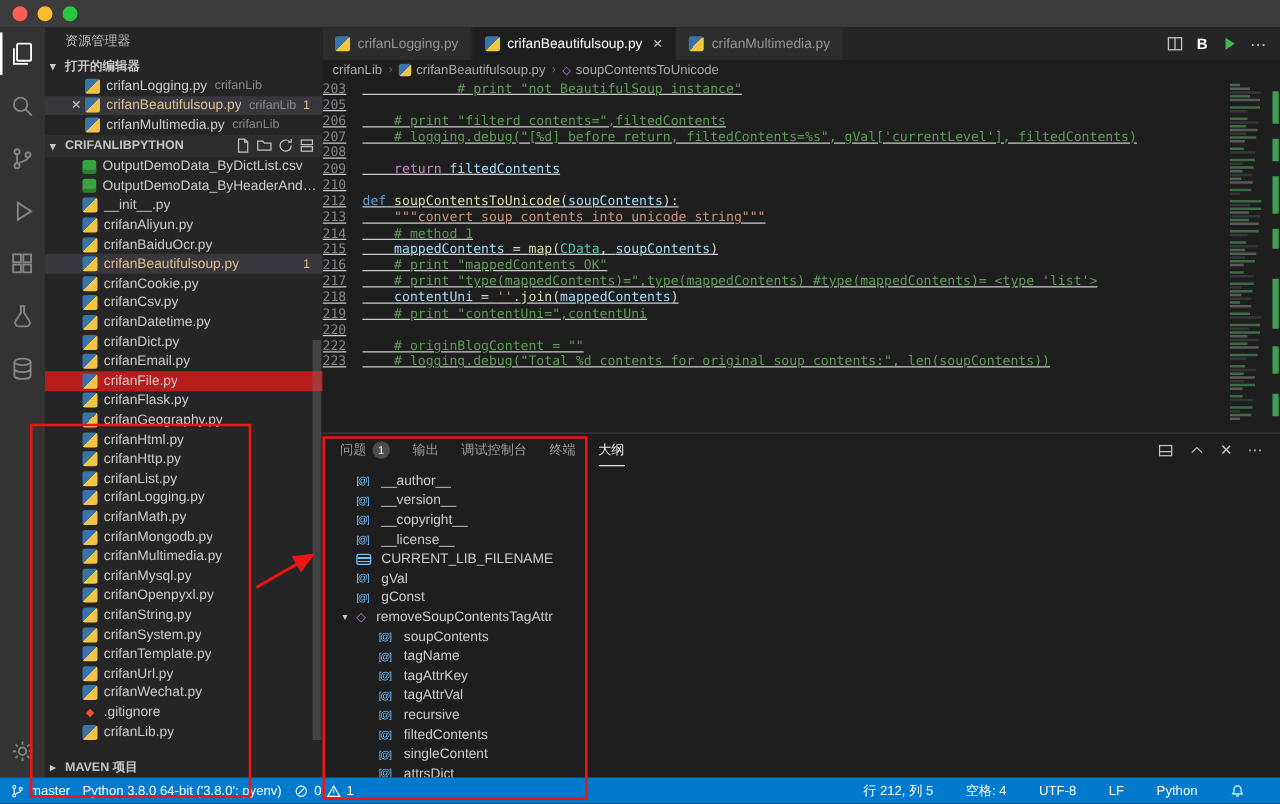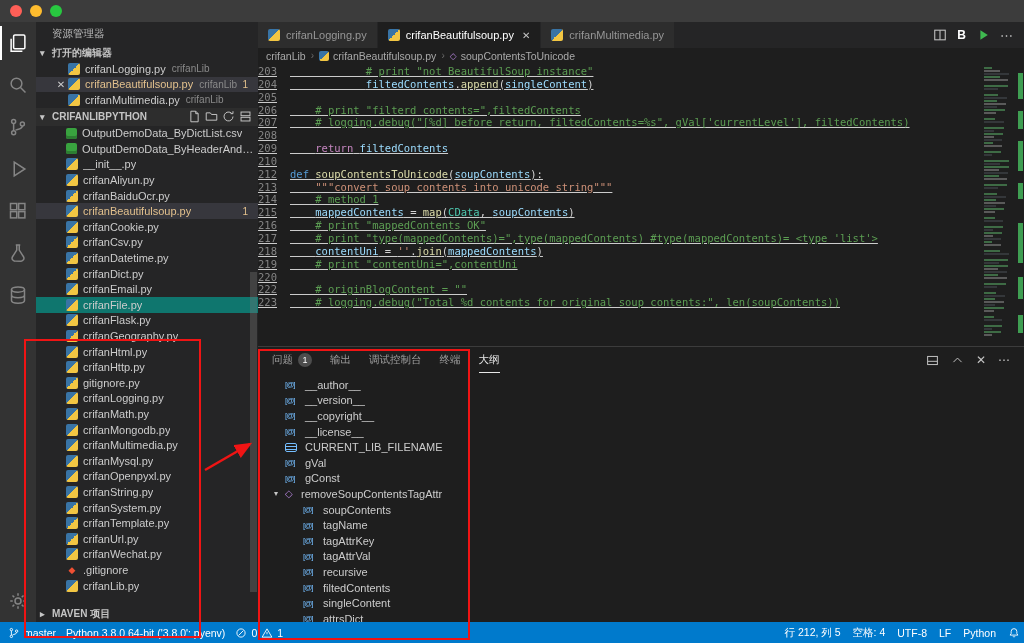--- a/index.html
+++ b/index.html
@@ -32,21 +32,21 @@
   .sidebar-title { height:22px; line-height:22px; padding-left:16px; font-size:10.5px; color:#bbbbbb; }
   .section-header { height:17px; display:flex; align-items:center; font-size:10px; font-weight:bold;
     color:#c5c5c5; padding-left:4px; background:#252526; cursor:pointer; }
   .section-header .chev { width:12px; font-size:9px; color:#c5c5c5; }
   .tree-header { background:#2d2d2d; height:18px; }
   .tree-header .hdr-actions { margin-left:auto; display:flex; gap:4px; padding-right:6px; }
   .hdr-actions .icon svg{ width:13px; height:13px; }
   .oe-row, .tree-row { height:15.5px; display:flex; align-items:center; padding-left:18px; cursor:pointer; white-space:nowrap; }
   .tree-row { height:15.6px; padding-left:30px; }
   .tree-row.selected, .oe-row.selected { background:#37373d; }
-  .tree-row.hover { background:#0f766e; }
+  .tree-row.hover { background:#b91c1c; }
   .file-label { margin-left:5px; color:#cccccc; overflow:hidden; text-overflow:ellipsis; }
   .file-label.modified { color:#e2c08d; }
   .file-detail { margin-left:6px; color:#8a8a8a; font-size:10px; }
   .row-badge { margin-left:auto; margin-right:10px; color:#e2c08d; font-size:10px; }
   .oe-close { width:14px; color:#cccccc; font-size:10px; text-align:center; }
   .oe-close.hidden { visibility:hidden; }
   .py-icon { width:12px; height:12px; border-radius:2px; flex:none;
     background:linear-gradient(135deg,#3974a5 0 50%,#f2c643 50% 100%); }
   .csv-icon { width:11px; height:11px; border-radius:2px; flex:none; background:#39a33f;
     box-shadow:inset 0 -3px 0 #2d7d32; }
@@ -105,21 +105,21 @@
   .oc-var { color:#75beff; font-size:8px; letter-spacing:-1px; width:18px; flex:none; }
   .oc-const { width:12px; height:9px; border:1px solid #75beff; border-radius:2px; margin-right:6px; flex:none;
     background:linear-gradient(transparent 2px,#75beff 2px,#75beff 3px,transparent 3px,transparent 5px,#75beff 5px,#75beff 6px,transparent 6px); }
   .oc-method { color:#b180d7; font-size:10px; width:14px; flex:none; }
   .outline-label { margin-left:2px; }
 
   
   .statusbar { position:absolute; left:0; bottom:0; width:1024px; height:21px; background:#007acc;
     color:#ffffff; display:flex; align-items:center; font-size:10.5px; }
   .sb-left { display:flex; align-items:center; padding-left:8px; gap:10px; }
-  .sb-right { margin-left:auto; display:flex; align-items:center; gap:12px; padding-right:4px; }
+  .sb-right { margin-left:auto; display:flex; align-items:center; gap:26px; padding-right:28px; }
   .sb-item { display:flex; align-items:flex-end; gap:4px; cursor:pointer; }
   .sb-item svg { width:12px; height:12px; }
 
   
   .anno-box { position:absolute; border:2px solid #f01414; z-index:60; pointer-events:none; }
   #annoBox1 { left:24px; top:339px; width:177px; height:299px; }
   #annoBox2 { left:258px; top:349px; width:212px; height:291px; }
   #annoArrow { position:absolute; left:200px; top:434px; z-index:60; pointer-events:none; }
 
   .icon { display:inline-flex; align-items:center; justify-content:center; }
@@ -324,21 +324,21 @@
         <div class="tree-row">
           <span class="py-icon"></span>
           <span class="file-label">crifanHtml.py</span>
         </div>
         <div class="tree-row">
           <span class="py-icon"></span>
           <span class="file-label">crifanHttp.py</span>
         </div>
         <div class="tree-row">
           <span class="py-icon"></span>
-          <span class="file-label">gitignore.py</span>
+          <span class="file-label">crifanList.py</span>
         </div>
         <div class="tree-row">
           <span class="py-icon"></span>
           <span class="file-label">crifanLogging.py</span>
         </div>
         <div class="tree-row">
           <span class="py-icon"></span>
           <span class="file-label">crifanMath.py</span>
         </div>
         <div class="tree-row">
@@ -439,24 +439,20 @@
         <span class="crumb">
           <span class="method-glyph">◇</span>
           <span>soupContentsToUnicode</span>
         </span>
       </div>
     <div class="editor-wrap">
       <div class="code" id="code">
           <div class="code-line">
             <span class="ln">203</span>
             <span class="lc"><span class="tok-cm">            # print "not BeautifulSoup instance"</span></span>
-          </div>
-          <div class="code-line">
-            <span class="ln">204</span>
-            <span class="lc"><span class="tok-txt">            </span><span class="tok-var">filtedContents</span><span class="tok-txt">.</span><span class="tok-fn">append</span><span class="tok-txt">(</span><span class="tok-var">singleContent</span><span class="tok-txt">)</span></span>
           </div>
           <div class="code-line">
             <span class="ln">205</span>
             <span class="lc"></span>
           </div>
           <div class="code-line">
             <span class="ln">206</span>
             <span class="lc"><span class="tok-cm">    # print "filterd contents=",filtedContents</span></span>
           </div>
           <div class="code-line">

